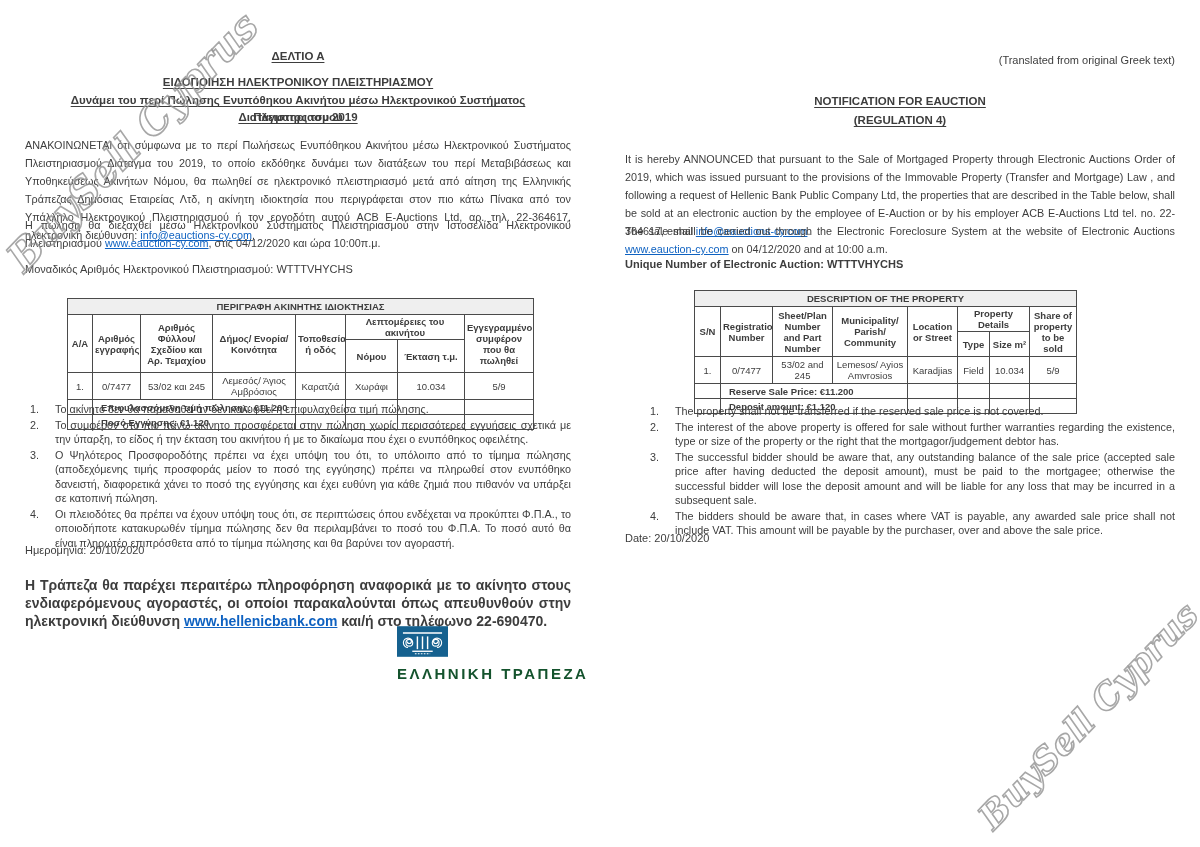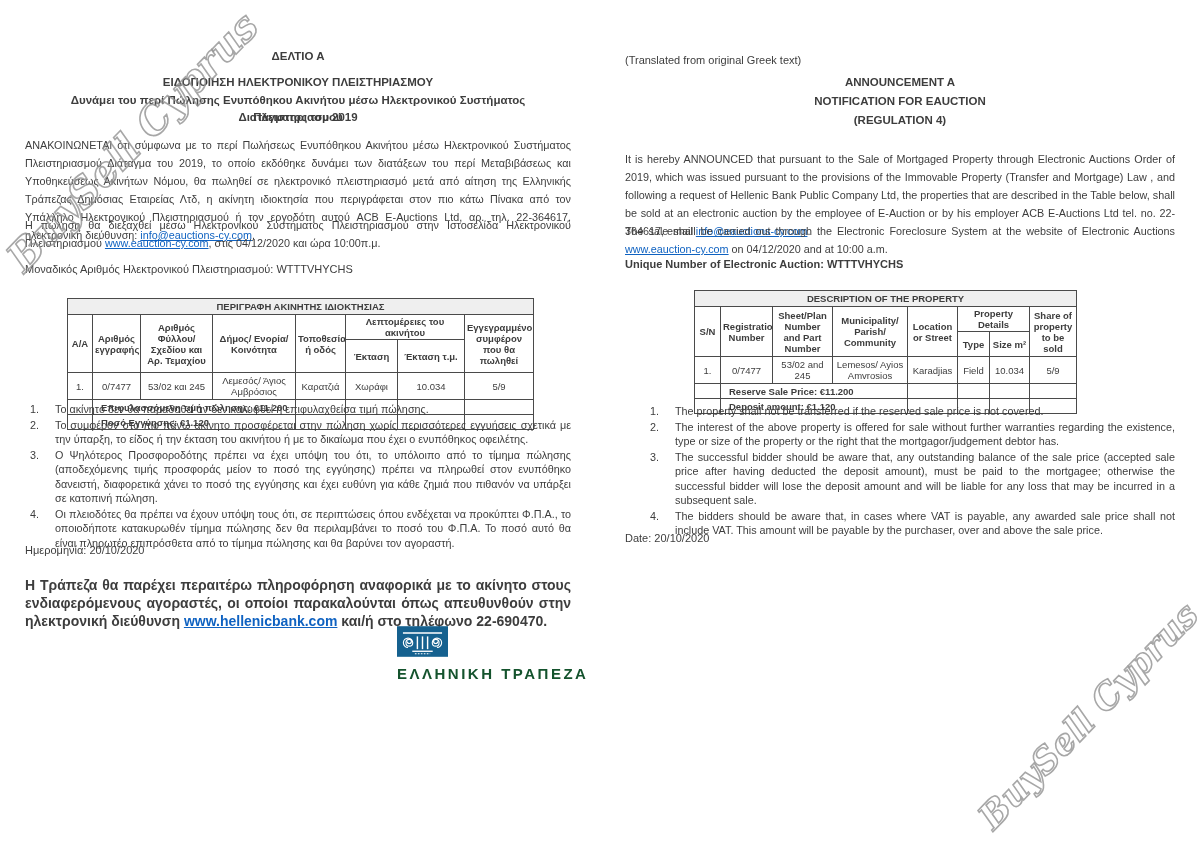--- a/index.html
+++ b/index.html
@@ -7,22 +7,22 @@
     position:relative; width:1200px; height:847px; overflow:hidden;
     background:#ffffff; color:#3d3d3d;
     font-family:"Liberation Sans","DejaVu Sans",sans-serif;
   }
   .abs { position:absolute; }
   .page { position:absolute; top:0; height:847px; }
   #page-left  { left:25px;  width:546px; }
   #page-right { left:625px; width:550px; }
 
   .hline { font-size:11.5px; font-weight:bold; text-align:center;
-           text-underline-offset:2px; line-height:17px; }
-  .note  { font-size:11px; text-align:left; line-height:16px; }
+           text-decoration:underline; text-underline-offset:2px; line-height:17px; }
+  .note  { font-size:11px; text-align:right; line-height:16px; }
   .para  { font-size:10.8px; line-height:18px; text-align:justify; }
   .plain { font-size:11px; line-height:16px; }
   .bold  { font-weight:bold; }
   a.doclink { color:#0f62c1; text-decoration:underline; }
   .bold a.doclink { font-weight:bold; }
 
   table.prop { border-collapse:collapse; table-layout:fixed; font-size:9.5px; color:#3d3d3d; }
   table.prop td { border:1px solid #4a4a4a; text-align:center; vertical-align:middle;
                   padding:1px 2px; line-height:11px; overflow:hidden; }
   table.prop td.t-title { font-weight:bold; background:#efefef; height:13px; }
@@ -88,21 +88,21 @@
       <tr>
         <td class="th" rowspan="2">Α/Α</td>
         <td class="th" rowspan="2">Αριθμός εγγραφής</td>
         <td class="th" rowspan="2">Αριθμός Φύλλου/ Σχεδίου και Αρ. Τεμαχίου</td>
         <td class="th" rowspan="2">Δήμος/ Ενορία/ Κοινότητα</td>
         <td class="th" rowspan="2">Τοποθεσία ή οδός</td>
         <td class="th" colspan="2" style="height:13px;">Λεπτομέρειες του ακινήτου</td>
         <td class="th" rowspan="2">Εγγεγραμμένο συμφέρον που θα πωληθεί</td>
       </tr>
       <tr>
-        <td class="th" style="height:30px;">Έκταση</td>
+        <td class="th" style="height:30px;">Νόμου</td>
         <td class="th">Έκταση τ.μ.</td>
       </tr>
       <tr class="t-data">
         <td>1.</td>
         <td>0/7477</td>
         <td>53/02 και 245</td>
         <td>Λεμεσός/ Άγιος Αμβρόσιος</td>
         <td>Καρατζιά</td>
         <td>Χωράφι</td>
         <td>10.034</td>
@@ -160,21 +160,20 @@
         <line x1="18" y1="29.5" x2="42" y2="29.5" stroke="#fff" stroke-width="1.6"></line>
         <line x1="21" y1="32.5" x2="39" y2="32.5" stroke="#fff" stroke-width="1.2" stroke-dasharray="2 1.5"></line>
       </svg>
       <div class="logo-text-gr" style="margin-top:4px;">ΕΛΛΗΝΙΚΗ ΤΡΑΠΕΖΑ</div>
     </div>
   </div>
 
   <div id="page-right" class="page">
 
     <div class="abs note" style="top:52px; left:0; width:100%;">(Translated from original Greek text)</div>
-    <div class="abs hline" style="top:74px; left:0; width:100%;">ANNOUNCEMENT A</div>
     <div class="abs hline" style="top:93px; left:0; width:100%;">NOTIFICATION FOR EAUCTION</div>
     <div class="abs hline" style="top:112px; left:0; width:100%;">(REGULATION 4)</div>
 
     <div class="abs para" style="top:150px; left:0; width:550px;">
       <span>It is hereby ANNOUNCED that pursuant to the Sale of Mortgaged Property through Electronic Auctions Order of 2019, which was issued pursuant to the provisions of the  Immovable Property (Transfer and Mortgage) Law , and  following a request of Hellenic Bank Public Company Ltd, the properties that are described in the Table below, shall be sold at an electronic auction by the employee of E-Auction or by his employer ACB E-Auctions Ltd tel. no. 22-364617, email </span><a class="doclink" href="#">info@eauctions-cy.com</a><span>.</span>
     </div>
 
     <div class="abs para" style="top:222px; left:0; width:550px;">
       <span>The sale shall be carried out through the Electronic Foreclosure System at the website of Electronic Auctions </span><a class="doclink" href="#">www.eauction-cy.com</a><span> on 04/12/2020 and at 10:00 a.m.</span>
     </div>

